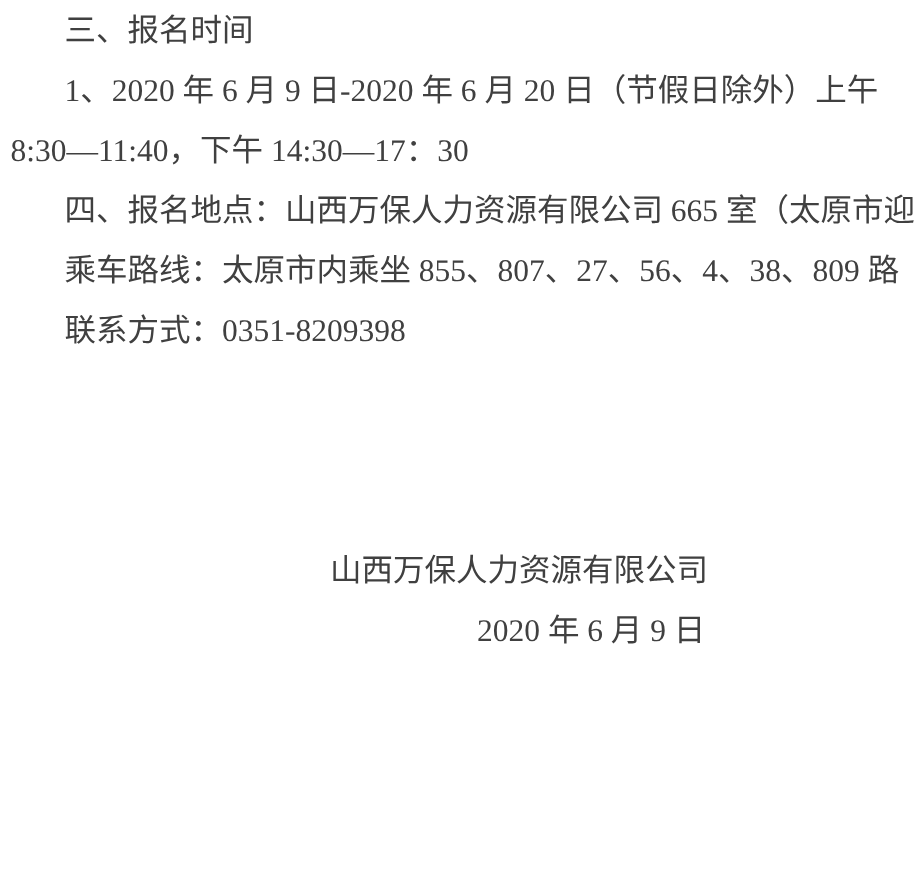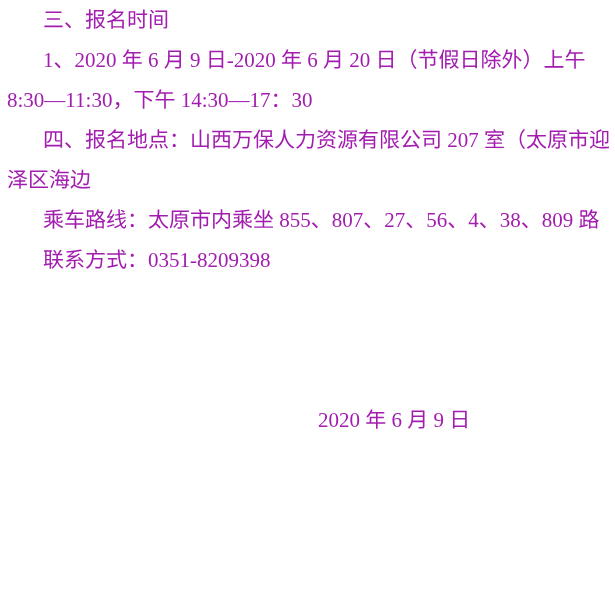--- a/index.html
+++ b/index.html
@@ -13,21 +13,21 @@
     background: #ffffff;
   }
   .page {
     box-sizing: border-box;
     width: 615px;
     height: 592px;
     padding: 0 2px 0 7px;
     font-family: "Liberation Serif", "DejaVu Serif", serif;
     font-size: 21px;
     line-height: 40px;
-    color: #a21caf;
+    color: #404040;
     overflow: hidden;
   }
   .line {
     height: 40px;
     white-space: pre;
     overflow: hidden;
   }
   .indent {
     padding-left: 36px;
   }
@@ -40,22 +40,22 @@
   .sig-date {
     padding-left: 311px;
   }
 </style>
 </head>
 <body>
 
 <div class="page">
   <div class="line indent">三、报名时间</div>
   <div class="line indent">1、2020 年 6 月 9 日-2020 年 6 月 20 日（节假日除外）上午</div>
-  <div class="line">8:30—11:30，下午 14:30—17：30</div>
-  <div class="line indent">四、报名地点：山西万保人力资源有限公司 207 室（太原市迎</div>
-  <div class="line">泽区海边</div>
+  <div class="line">8:30—11:40，下午 14:30—17：30</div>
+  <div class="line indent">四、报名地点：山西万保人力资源有限公司 665 室（太原市迎</div>
   <div class="line indent">乘车路线：太原市内乘坐 855、807、27、56、4、38、809 路</div>
   <div class="line indent">联系方式：0351-8209398</div>
   <div class="spacer"></div>
   <div class="spacer"></div>
   <div class="spacer"></div>
+  <div class="line sig-company">山西万保人力资源有限公司</div>
   <div class="line sig-date">2020 年 6 月 9 日</div>
 </div>
 
 </body></html>

